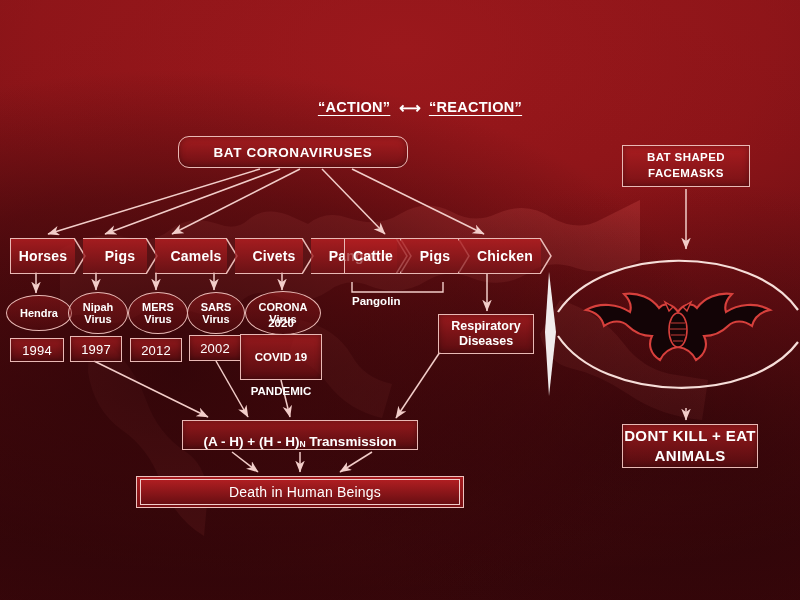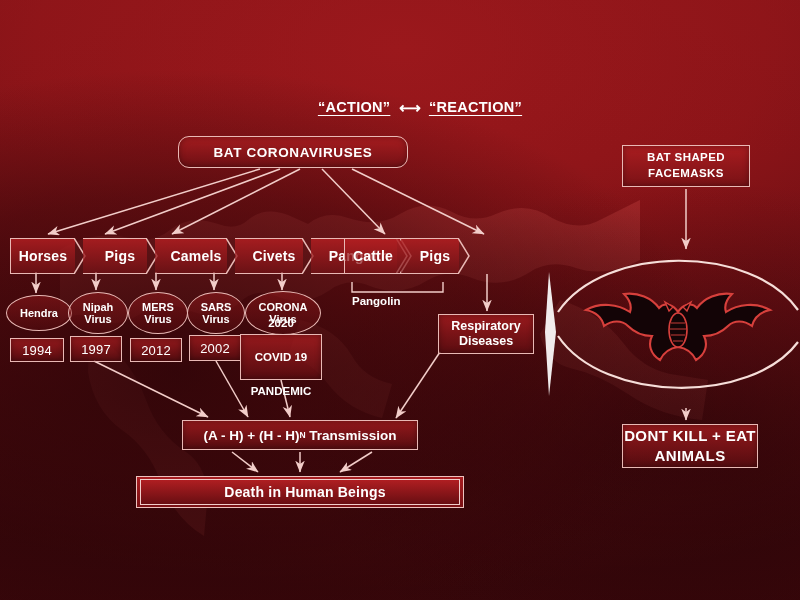--- a/index.html
+++ b/index.html
@@ -65,21 +65,21 @@
         background:linear-gradient(180deg,rgba(160,27,30,.45),rgba(96,13,17,.35));
         font-size:11px;font-weight:700;line-height:1.1;color:#fff;}
 
   
   #death{left:136px;top:476px;width:328px;height:32px;
          border:1.4px solid #edc3bf;padding:3px;
          background:linear-gradient(180deg,#a81c20,#7a1014);}
   #death .inner{width:100%;height:100%;border:1.2px solid #f0cecb;
      display:flex;align-items:center;justify-content:center;
      background:linear-gradient(180deg,rgba(185,33,36,.55),rgba(86,11,15,.55));
-     font-size:14px;font-weight:700;letter-spacing:.2px;padding-left:10px;}
+     font-size:14px;font-weight:400;letter-spacing:.2px;padding-left:10px;}
 
   
   #trans{left:182px;top:420px;width:236px;height:30px;}
   #trans sup{font-size:8.5px;vertical-align:super;font-weight:700;}
 
   .lbl{position:absolute;font-size:11.5px;font-weight:700;color:#fff;}
 
   
   #facemask{left:622px;top:145px;width:128px;height:42px;}
   #dontkill{left:622px;top:424px;width:136px;height:44px;}
@@ -203,20 +203,28 @@
     <div class="chev first" style="width:56px">
       <span>Cattle</span>
       <span class="tip">
           <svg width="12" height="36" viewBox="0 0 12 36">
             <path d="M0 0 L11 18 L0 36" fill="none" stroke="#e9b9b5" stroke-width="1.5"></path>
           </svg>
         </span>
     </div>
     <div class="chev" style="width:48px;padding-left:10px">
       <span>Pigs</span>
+      <span class="tip">
+          <svg width="12" height="36" viewBox="0 0 12 36">
+            <path d="M0 0 L11 18 L0 36" fill="none" stroke="#e9b9b5" stroke-width="1.5"></path>
+          </svg>
+        </span>
+    </div>
+    <div class="chev" style="width:72px;padding-left:10px">
+      <span>Chicken</span>
       <span class="tip">
           <svg width="12" height="36" viewBox="0 0 12 36">
             <path d="M0 0 L11 18 L0 36" fill="none" stroke="#e9b9b5" stroke-width="1.5"></path>
           </svg>
         </span>
     </div>
   </div>
 
   <div class="lbl" style="left:352px;top:295px;">Pangolin</div>
 
@@ -234,21 +242,21 @@
        flex-direction:column;line-height:1.22;font-size:11.5px;gap:20px;">
     <span>2020</span>
     <span>COVID 19</span>
     <span>PANDEMIC</span>
   </div>
 
   <div id="respir" class="node boxed" style="font-size:12.5px;font-weight:700;line-height:1.2;">
     Respiratory<br>Diseases
   </div>
 
-  <div id="trans" class="node boxed" style="font-size:13.5px;font-weight:700;">
+  <div id="trans" class="node boxed" style="font-size:13.5px;font-weight:700;align-items:flex-end;">
     <span>(A - H) + (H - H)</span><sup>N</sup>&nbsp;<span>Transmission</span>
   </div>
 
   <div id="death" class="node">
     <div class="inner">Death in Human Beings</div>
   </div>
 
   <div id="facemask" class="node boxed" style="font-size:11.5px;font-weight:700;line-height:1.35;letter-spacing:.4px;">
     BAT SHAPED<br>FACEMASKS
   </div>

